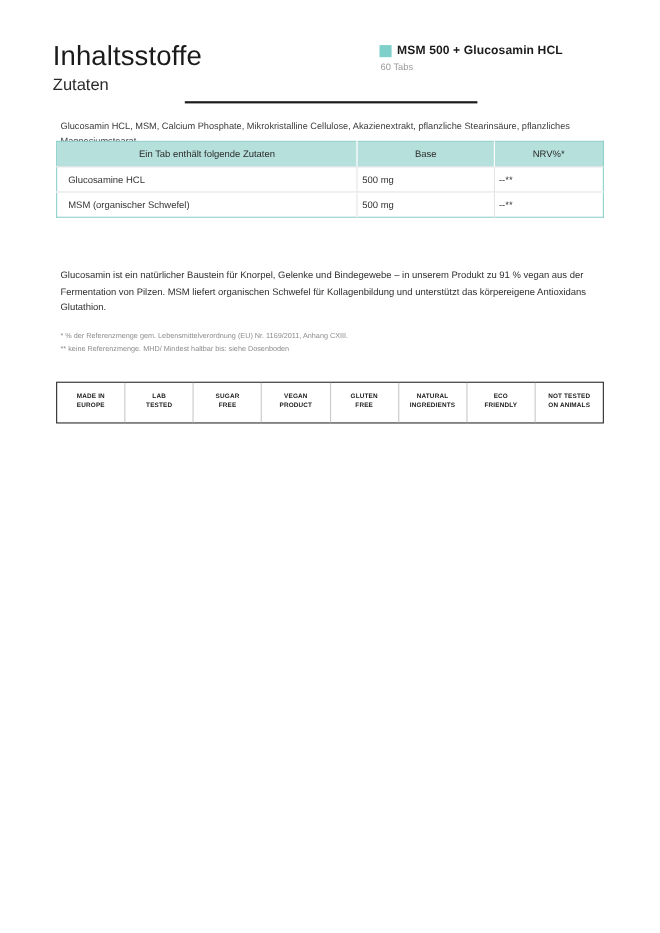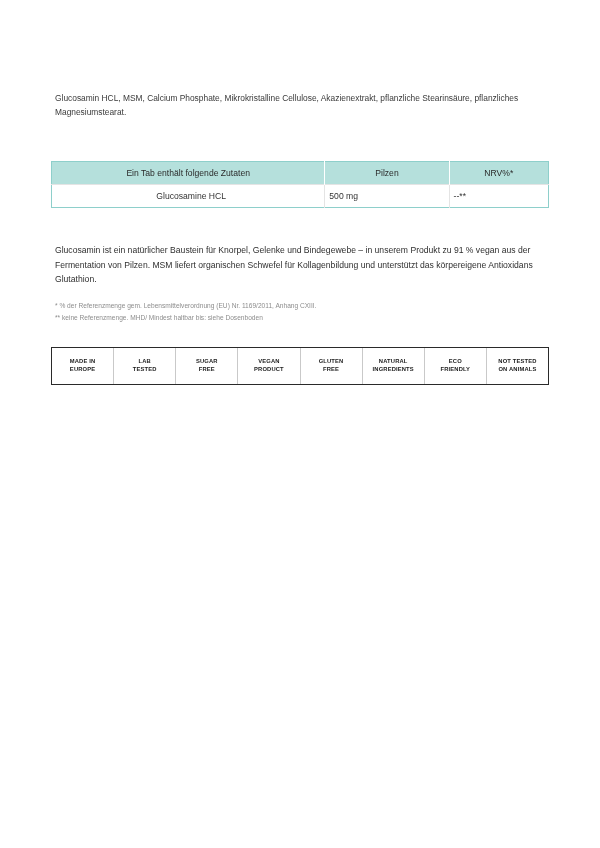--- a/index.html
+++ b/index.html
@@ -91,32 +91,32 @@
     top: 92px;
     width: 266px;
     height: 0;
     border-top: 2px solid #1b1b1b;
   }
 
   
   .ingredients-text {
     position: absolute;
     left: 55px;
-    top: 92px;
+    top: 108px;
     width: 490px;
     font-size: 8.4px;
     line-height: 13.5px;
     color: #3a3a3a;
   }
 
   
   .table-wrap {
     position: absolute;
     left: 51px;
-    top: 161px;
+    top: 128px;
     width: 498px;
   }
   table.nutri {
     width: 100%;
     border-collapse: collapse;
     border: 1px solid #8ecfcb;
     table-layout: fixed;
   }
   table.nutri th {
     background: #b5e0dc;
@@ -132,21 +132,21 @@
   table.nutri td {
     font-size: 8.6px;
     color: #333333;
     padding: 6px 4px;
     border-top: 1px solid #e4e4e4;
     border-right: 1px solid #e4e4e4;
     height: 9px;
   }
   table.nutri td:last-child { border-right: none; }
   table.nutri td.name {
-    text-align: center;
+    text-align: left;
     padding-left: 10px;
   }
   table.nutri td.amount,
   table.nutri td.nrv {
   }
   tr.sub td {
     background: #f8f8f8;
   }
   tr.sub td.name {
     font-style: italic;
@@ -209,43 +209,65 @@
     line-height: 7.6px;
     letter-spacing: 0.15px;
     white-space: pre-line;
   }
 </style>
 </head>
 <body>
 
 <div class="page">
 
+  <div class="header">
+
+    <div class="title-block">
+      <div class="title-main">Inhaltsstoffe</div>
+      <div class="title-sub">Zutaten</div>
+    </div>
+
+    <div class="product-block">
+      <div class="product-name-row">
+        <span class="product-swatch"></span>
+        <span class="product-name">MSM 500 + Glucosamin HCL</span>
+      </div>
+      <div class="product-count">60 Tabs</div>
+    </div>
+
+    <div class="header-rule"></div>
+  </div>
 
   <div class="ingredients-text">Glucosamin HCL, MSM, Calcium Phosphate, Mikrokristalline Cellulose, Akazienextrakt, pflanzliche Stearinsäure, pflanzliches Magnesiumstearat.</div>
 
   <div class="table-wrap">
     <table class="nutri">
       <colgroup>
         <col class="col-name">
         <col class="col-amount">
         <col class="col-nrv">
       </colgroup>
       <thead>
         <tr>
           <th>Ein Tab enthält folgende Zutaten</th>
-          <th>Pilzen</th>
+          <th>Base</th>
           <th>NRV%*</th>
         </tr>
       </thead>
       <tbody>
         <tr>
           <td class="name">Glucosamine HCL</td>
           <td class="amount">500 mg</td>
           <td class="nrv">--**</td>
         </tr>
+        <tr>
+          <td class="name">MSM (organischer Schwefel)</td>
+          <td class="amount">500 mg</td>
+          <td class="nrv">--**</td>
+        </tr>
       </tbody>
     </table>
   </div>
 
   <div class="description">Glucosamin ist ein natürlicher Baustein für Knorpel, Gelenke und Bindegewebe – in unserem Produkt zu 91 % vegan aus der Fermentation von Pilzen. MSM liefert organischen Schwefel für Kollagenbildung und unterstützt das körpereigene Antioxidans Glutathion.</div>
 
   <div class="footnotes">
     <div class="footnote">* % der Referenzmenge gem. Lebensmittelverordnung (EU) Nr. 1169/2011, Anhang CXIII.</div>
     <div class="footnote">** keine Referenzmenge. MHD/ Mindest haltbar bis: siehe Dosenboden</div>
   </div>

